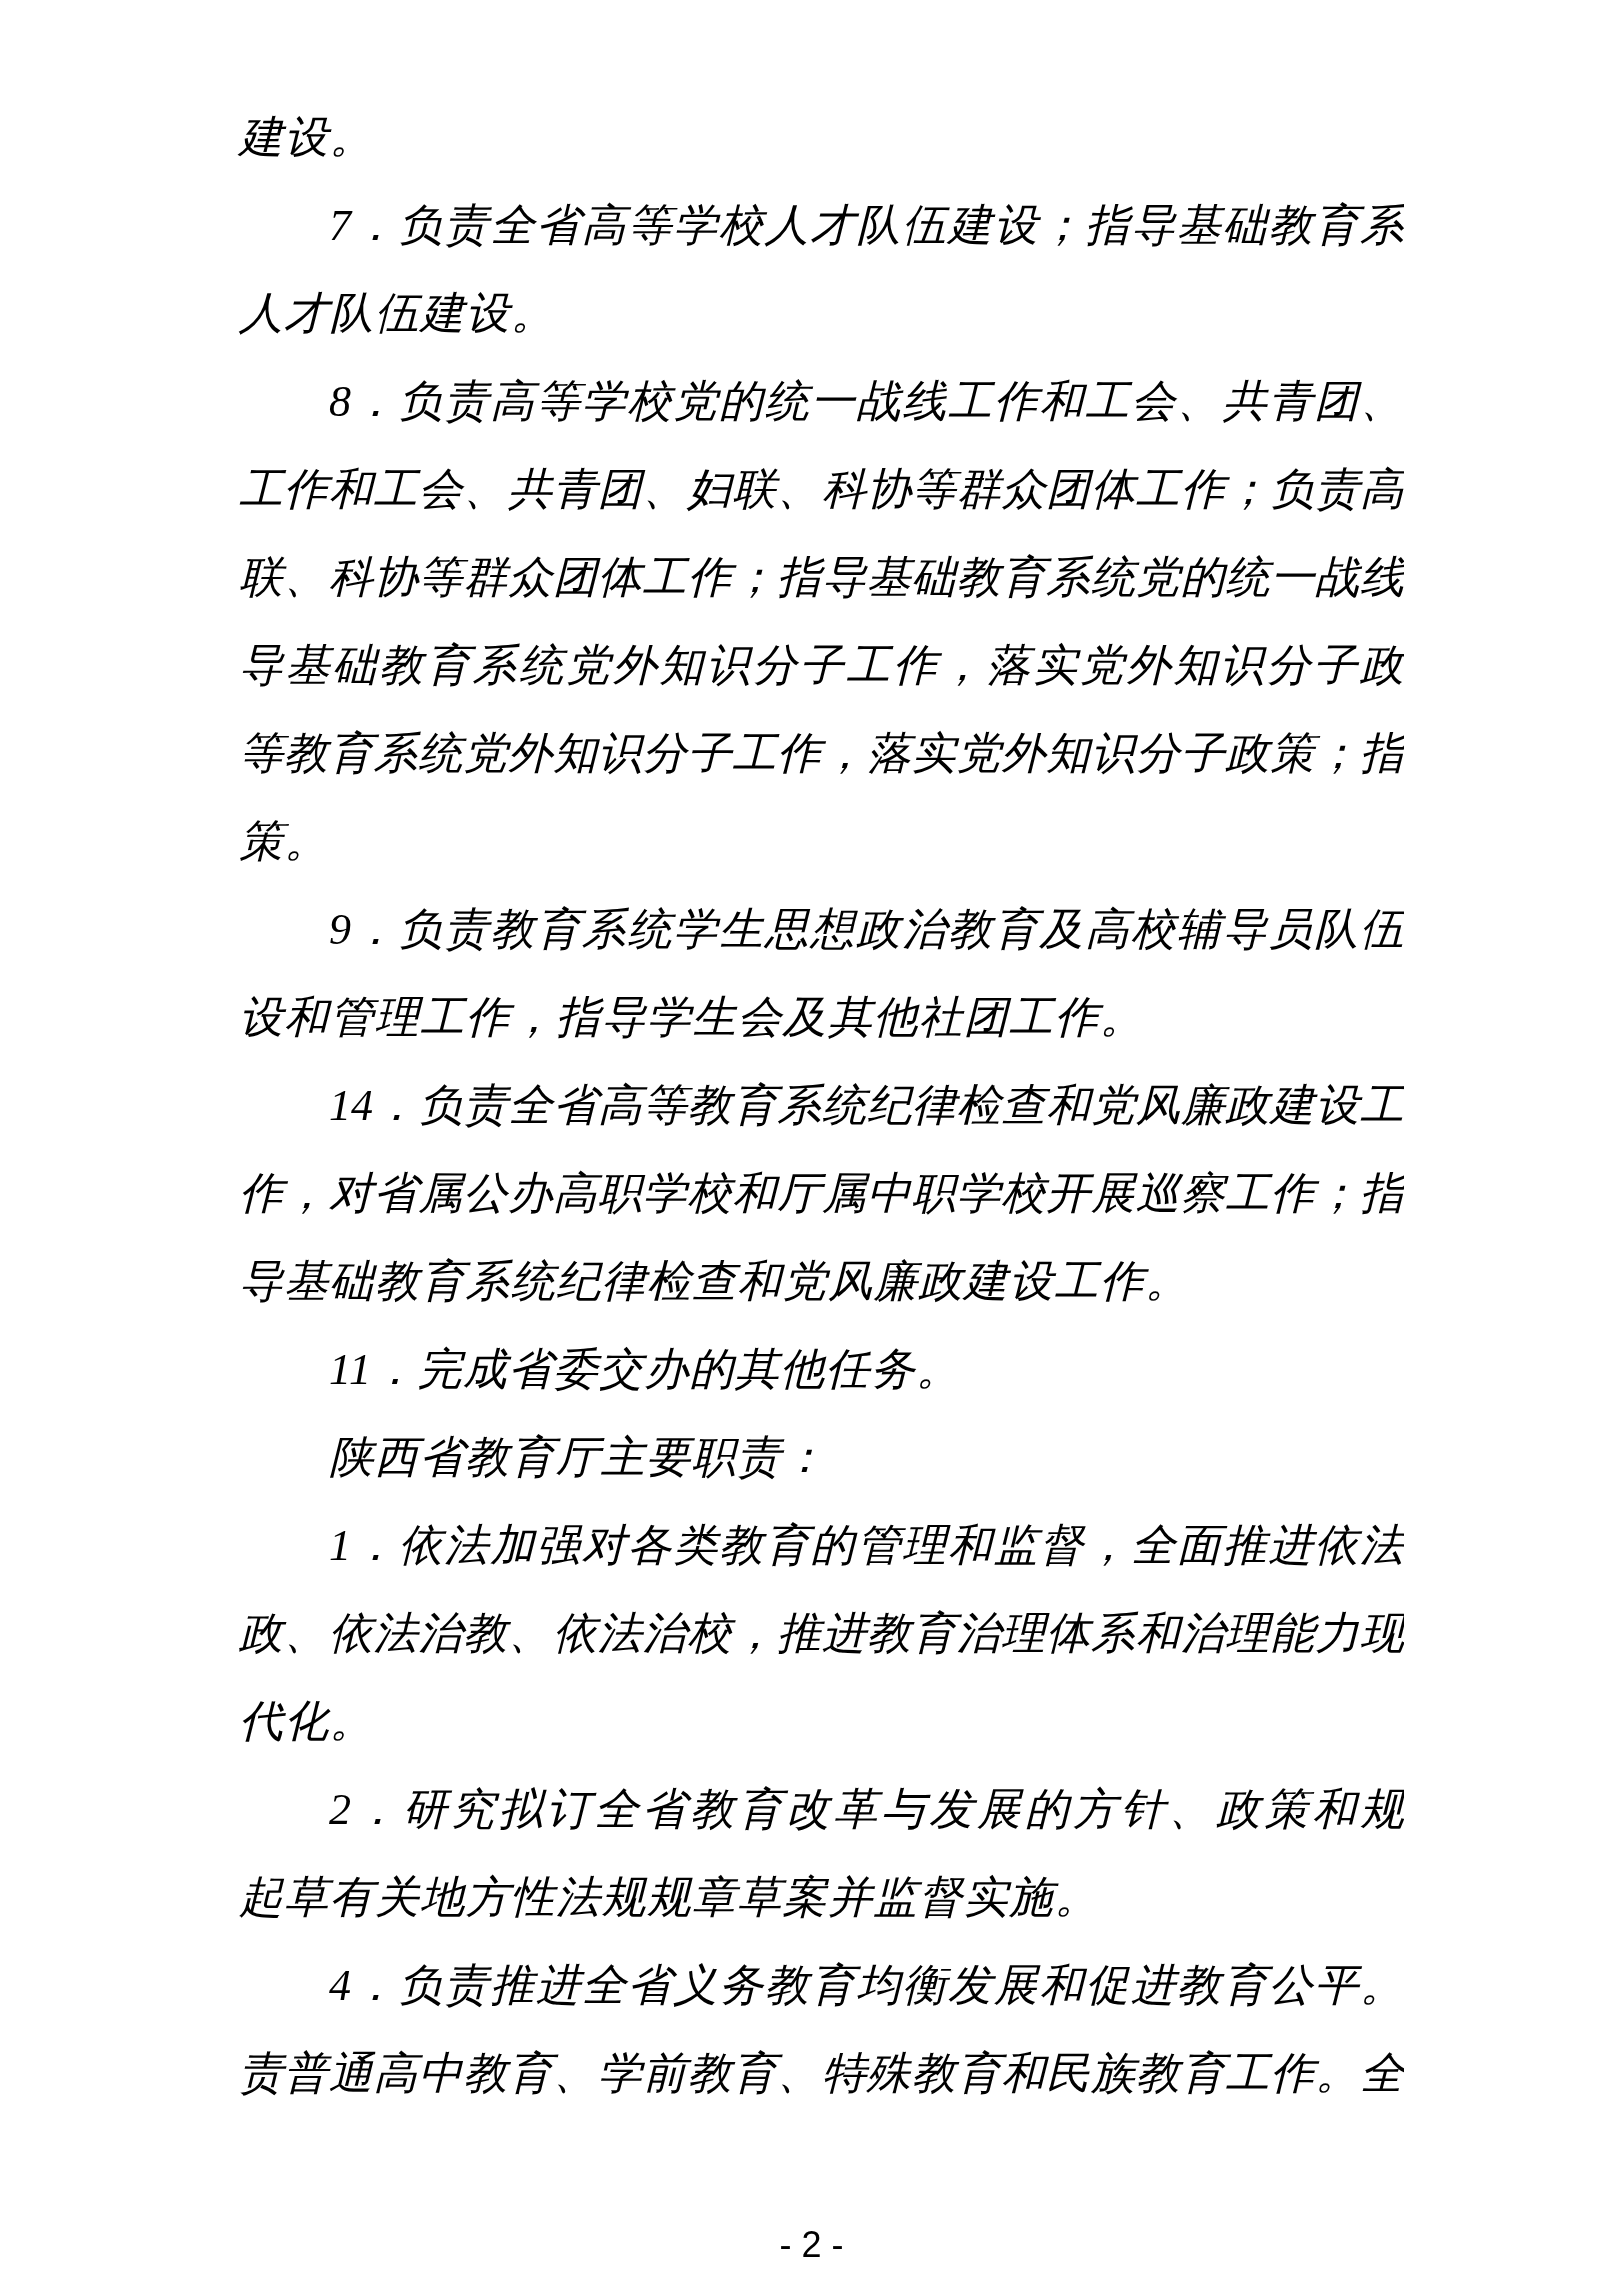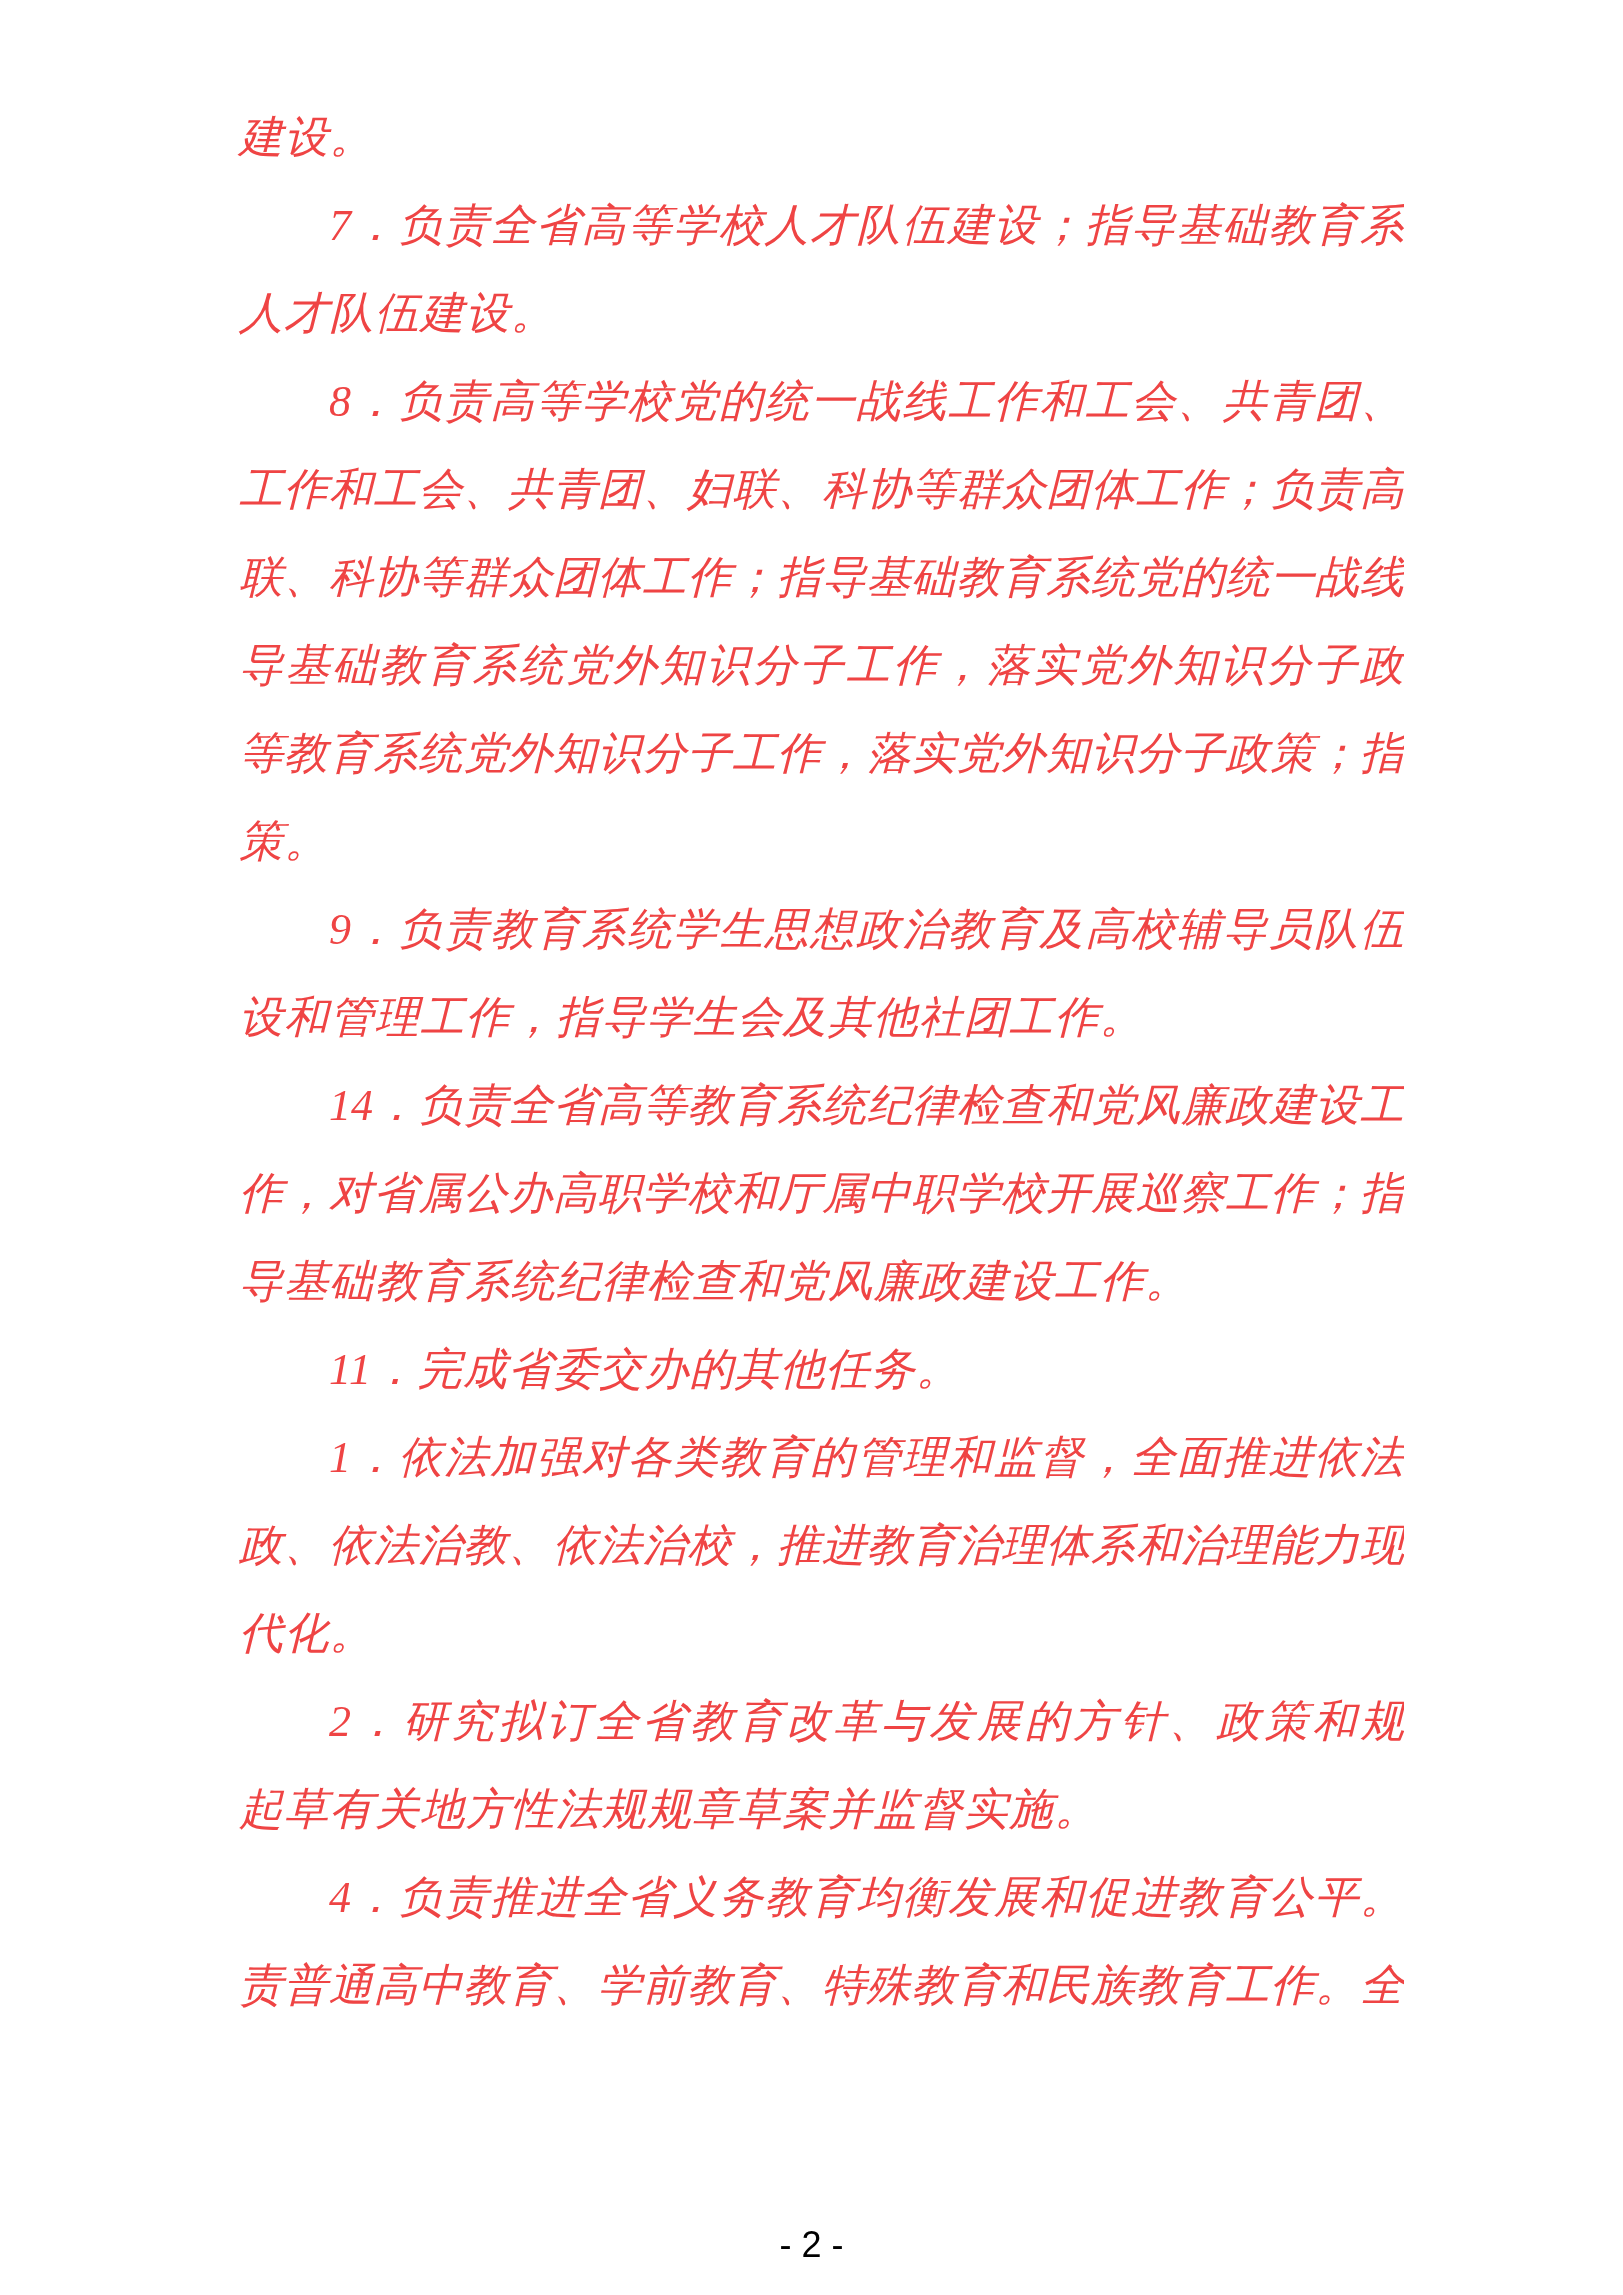--- a/index.html
+++ b/index.html
@@ -18,21 +18,21 @@
   .doc-body {
     position: absolute;
     left: 239px;
     top: 94px;
     width: 1165px;
   }
   .line {
     height: 88px;
     line-height: 88px;
     font-size: 44px;
-    color: #ef4444;
+    color: #000000;
     font-style: italic;          
     letter-spacing: 1.3px;
     white-space: nowrap;
     overflow: visible;
   }
   .line.justify {
     white-space: normal;
     letter-spacing: 0;
     text-align: justify;
     text-align-last: justify;
@@ -67,20 +67,21 @@
       <div class="line justify">联、科协等群众团体工作；指导基础教育系统党的统一战线</div>
       <div class="line justify">导基础教育系统党外知识分子工作，落实党外知识分子政</div>
       <div class="line justify">等教育系统党外知识分子工作，落实党外知识分子政策；指</div>
       <div class="line">策。</div>
       <div class="line indent justify">9．负责教育系统学生思想政治教育及高校辅导员队伍建</div>
       <div class="line">设和管理工作，指导学生会及其他社团工作。</div>
       <div class="line indent justify">14．负责全省高等教育系统纪律检查和党风廉政建设工</div>
       <div class="line justify">作，对省属公办高职学校和厅属中职学校开展巡察工作；指</div>
       <div class="line">导基础教育系统纪律检查和党风廉政建设工作。</div>
       <div class="line indent">11．完成省委交办的其他任务。</div>
+      <div class="line indent">陕西省教育厅主要职责：</div>
       <div class="line indent justify">1．依法加强对各类教育的管理和监督，全面推进依法行</div>
       <div class="line justify">政、依法治教、依法治校，推进教育治理体系和治理能力现</div>
       <div class="line">代化。</div>
       <div class="line indent justify">2．研究拟订全省教育改革与发展的方针、政策和规划，</div>
       <div class="line">起草有关地方性法规规章草案并监督实施。</div>
       <div class="line indent justify">4．负责推进全省义务教育均衡发展和促进教育公平。负</div>
       <div class="line justify">责普通高中教育、学前教育、特殊教育和民族教育工作。全</div>
     </div>
   <div class="footer">- 2 -</div>
 </div>

